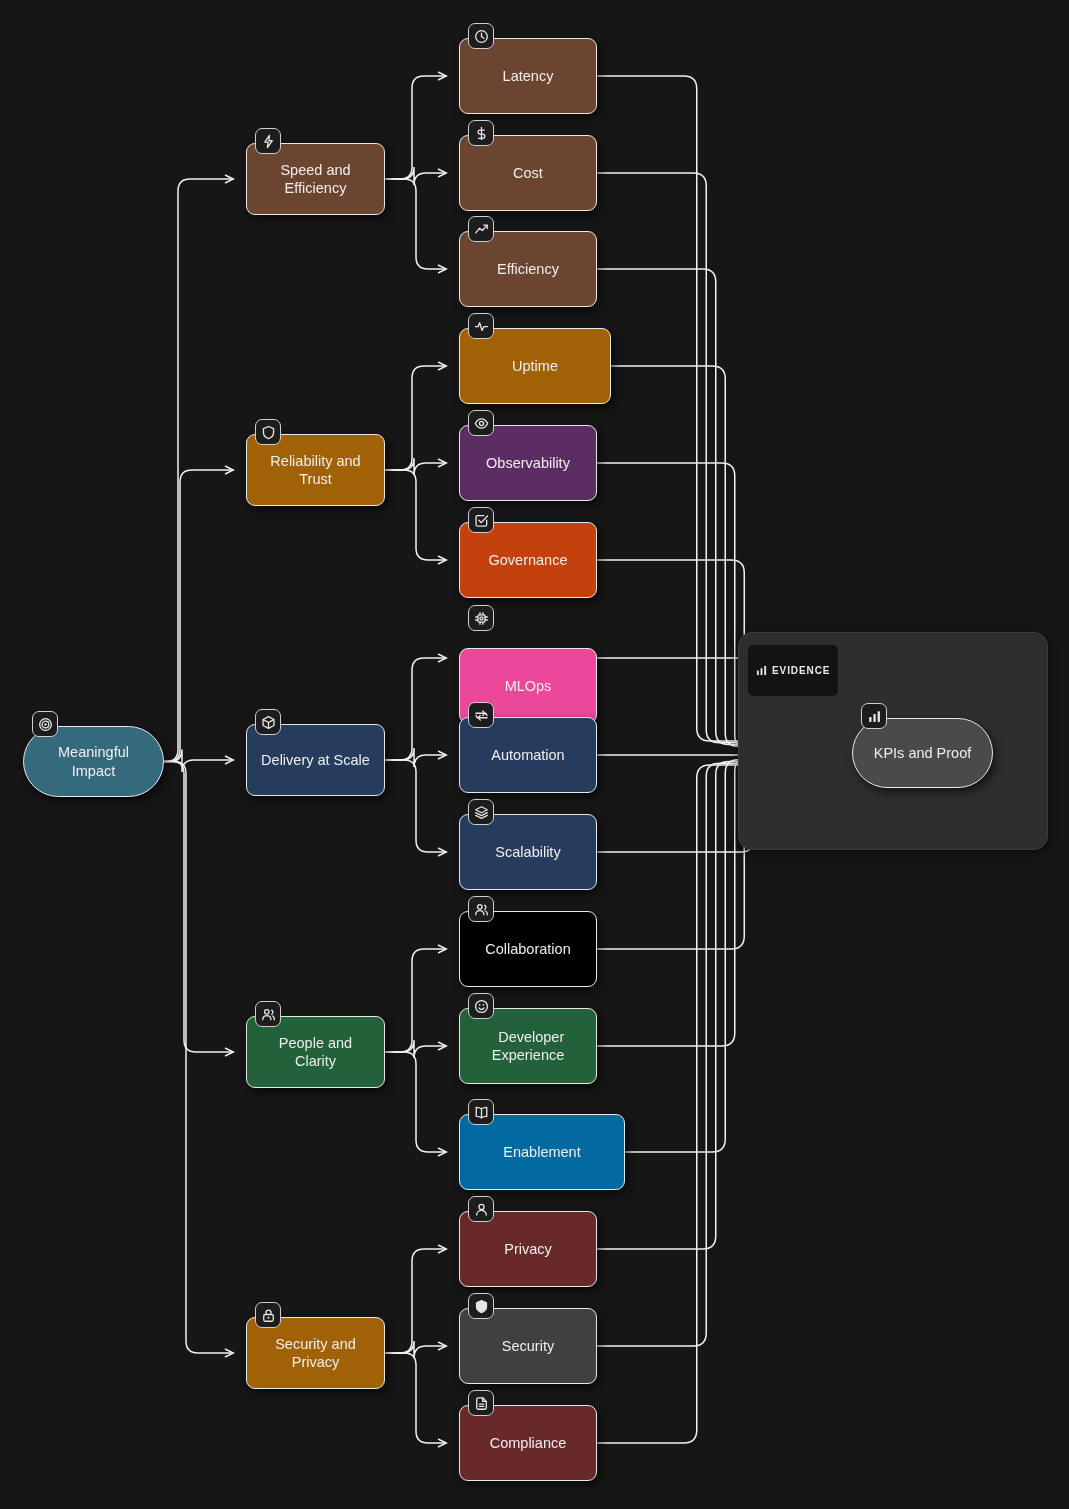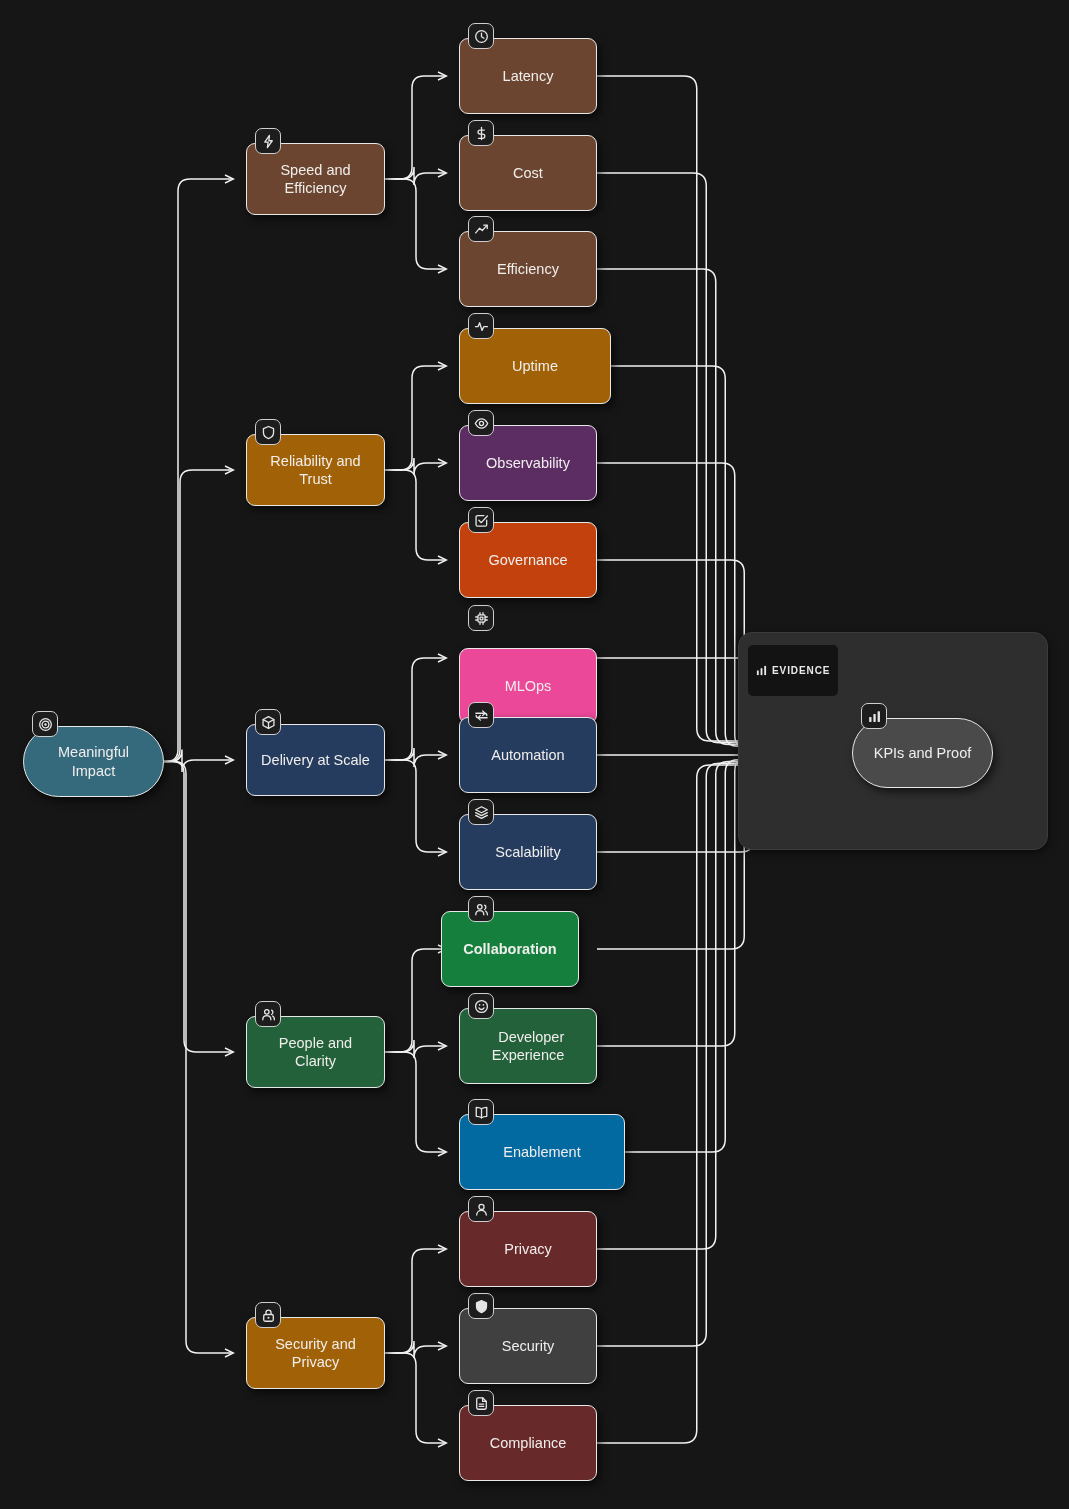--- a/index.html
+++ b/index.html
@@ -231,21 +231,21 @@
 Clarity</span>
       </div>
       <div class="badge" style="left: 255px; top: 1001px;">
         <svg width="15" height="15" viewBox="0 0 16 16">
           <circle cx="6.2" cy="5.1" r="2.4" fill="none" stroke="#e6e6e6" stroke-width="1.4" stroke-linecap="round" stroke-linejoin="round"></circle>
           <path d="M1.9 13.6 C1.9 10.9 3.8 9.2 6.2 9.2 C8.6 9.2 10.5 10.9 10.5 13.6" fill="none" stroke="#e6e6e6" stroke-width="1.4" stroke-linecap="round" stroke-linejoin="round"></path>
           <path d="M11.3 3.4 A2.6 2.6 0 0 1 11.3 8" fill="none" stroke="#e6e6e6" stroke-width="1.4" stroke-linecap="round" stroke-linejoin="round"></path>
           <path d="M12.4 9.6 C13.6 10.4 14.3 11.8 14.3 13.6" fill="none" stroke="#e6e6e6" stroke-width="1.4" stroke-linecap="round" stroke-linejoin="round"></path>
         </svg>
       </div>
-      <div class="node" style="left: 441px; top: 911px; width: 138px; height: 76px; background: #15803d; font-weight: bold;">
+      <div class="node" style="left: 459px; top: 911px; width: 138px; height: 76px; background: #000000;">
         <span class="label">Collaboration</span>
       </div>
       <div class="badge" style="left: 468px; top: 896px;">
         <svg width="15" height="15" viewBox="0 0 16 16">
           <circle cx="6.2" cy="5.1" r="2.4" fill="none" stroke="#e6e6e6" stroke-width="1.4" stroke-linecap="round" stroke-linejoin="round"></circle>
           <path d="M1.9 13.6 C1.9 10.9 3.8 9.2 6.2 9.2 C8.6 9.2 10.5 10.9 10.5 13.6" fill="none" stroke="#e6e6e6" stroke-width="1.4" stroke-linecap="round" stroke-linejoin="round"></path>
           <path d="M11.3 3.4 A2.6 2.6 0 0 1 11.3 8" fill="none" stroke="#e6e6e6" stroke-width="1.4" stroke-linecap="round" stroke-linejoin="round"></path>
           <path d="M12.4 9.6 C13.6 10.4 14.3 11.8 14.3 13.6" fill="none" stroke="#e6e6e6" stroke-width="1.4" stroke-linecap="round" stroke-linejoin="round"></path>
         </svg>
       </div>

